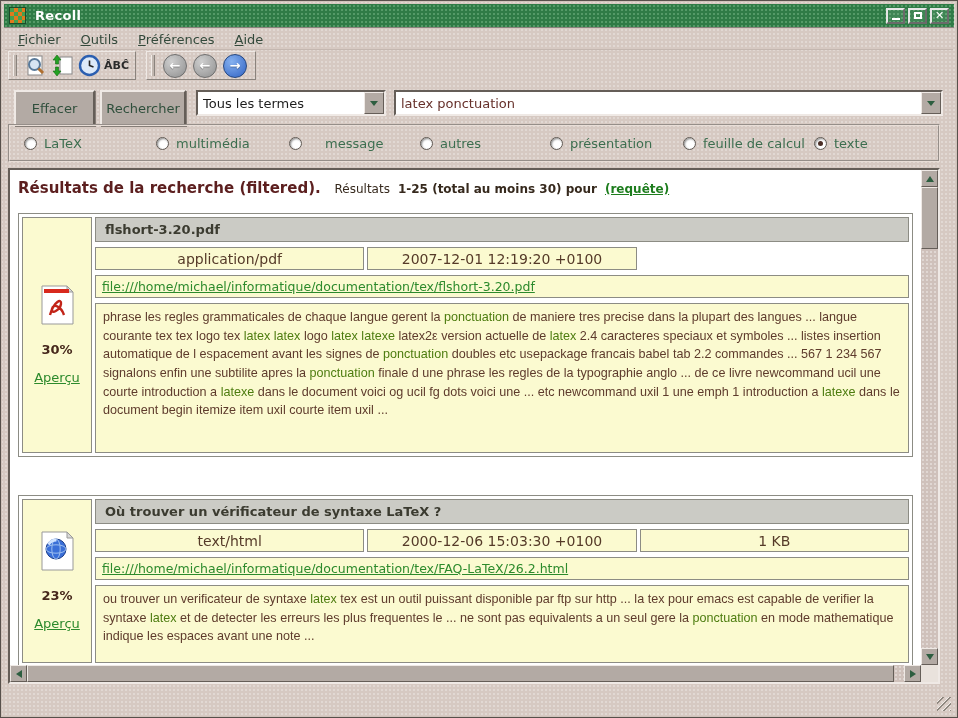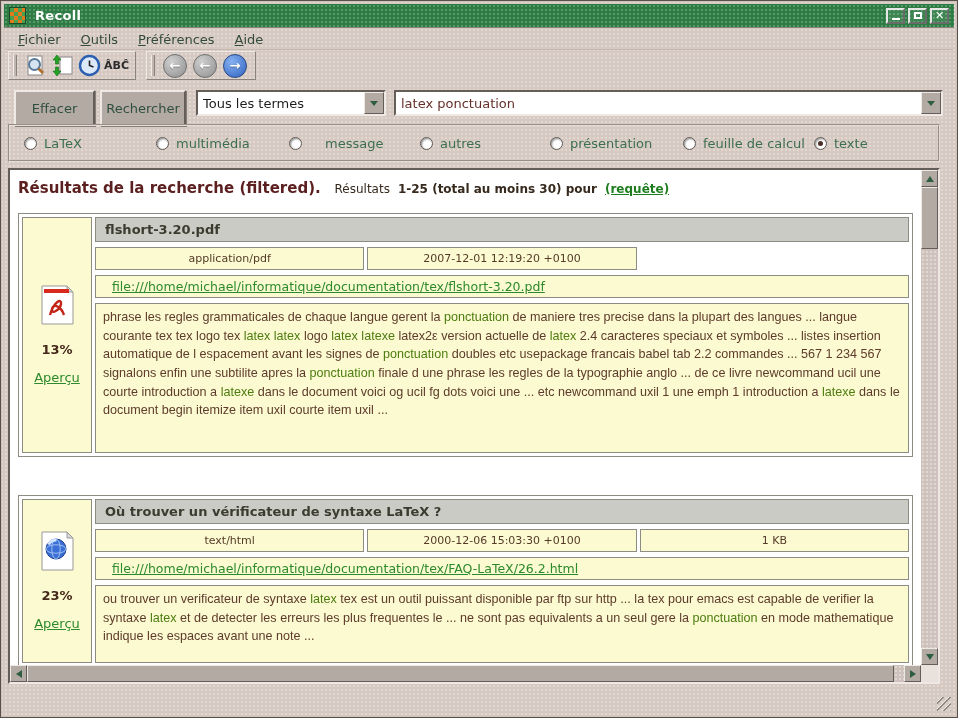--- a/index.html
+++ b/index.html
@@ -119,22 +119,22 @@
     display:grid;grid-template-columns:70px 1fr;gap:3px;margin:0 4px 0 2px;
   }
   .card2{margin-top:38px;}
   .cell{border:1px solid #8c8c84;background:#fbfad0;box-sizing:border-box;}
   .left-cell{display:flex;flex-direction:column;align-items:center;justify-content:center;gap:13px;}
   .right-col{display:grid;gap:5px;}
   .rows1{grid-template-rows:25px 23px 23px 150px;}
   .rows2{grid-template-rows:25px 23px 23px 78px;}
   .title-cell{background:#cbcbc5;display:flex;align-items:center;padding:0 9px;font-weight:bold;font-size:13px;color:#3b3b30;}
   .meta-row{display:grid;grid-template-columns:1fr 1fr 1fr;gap:3px;}
-  .meta-cell{display:flex;align-items:center;justify-content:center;font-size:11px;color:#553a28;}
-  .url-cell{display:flex;align-items:center;padding:0 16px;font-size:12.5px;overflow:hidden;white-space:nowrap;}
+  .meta-cell{display:flex;align-items:center;justify-content:center;font-size:14px;color:#553a28;}
+  .url-cell{display:flex;align-items:center;padding:0 6px;font-size:12.5px;overflow:hidden;white-space:nowrap;}
   .url-link{color:#2c8a2c;text-decoration:underline;}
   .snippet-cell{padding:4px 7px;font-family:"Liberation Sans","DejaVu Sans",sans-serif;font-size:12.6px;color:#5e3b2c;line-height:1.48;overflow:hidden;}
   .snippet-cell .hl{color:#4d7c0f;}
   .percent{font-weight:bold;font-size:13px;color:#46281c;}
   .preview-link{font-size:13px;color:#2c8a2c;text-decoration:underline;}
   
   .vscroll{position:absolute;top:0;right:0;width:17px;bottom:17px;background:#cfc1bb;
     background-image:radial-gradient(rgba(255,255,255,.35) .8px, transparent .9px);background-size:4px 4px;}
   .hscroll{position:absolute;left:0;right:17px;bottom:0;height:17px;background:#cfc1bb;
     background-image:radial-gradient(rgba(255,255,255,.35) .8px, transparent .9px);background-size:4px 4px;}
@@ -291,21 +291,21 @@
     <div class="result-card">
       <div class="cell left-cell">
         <span>
           <svg width="34" height="40" viewBox="0 0 34 40">
             <path d="M2 1 h25 l6 6 v32 H2 Z" fill="#ffffff" stroke="#999999"></path>
             <path d="M27 1 l6 6 h-6 Z" fill="#d9d9d9" stroke="#999999"></path>
             <rect x="4" y="4" width="25" height="4" fill="#d8291d"></rect>
             <path d="M10 30 C14 16 22 13 21 19 C20 25 11 30 12 24 C13 18 21 21 24 30" stroke="#c22418" stroke-width="2.4" fill="none"></path>
           </svg>
         </span>
-        <span class="percent">13%</span>
+        <span class="percent">30%</span>
         <span class="preview-link">Aperçu</span>
       </div>
       <div class="right-col rows1">
         <div class="cell title-cell">flshort-3.20.pdf</div>
         <div class="meta-row">
           <div class="cell meta-cell">application/pdf</div>
           <div class="cell meta-cell">2007-12-01 12:19:20 +0100</div>
         </div>
         <div class="cell url-cell">
             <span class="url-link">file:///home/michael/informatique/documentation/tex/flshort-3.20.pdf</span>

